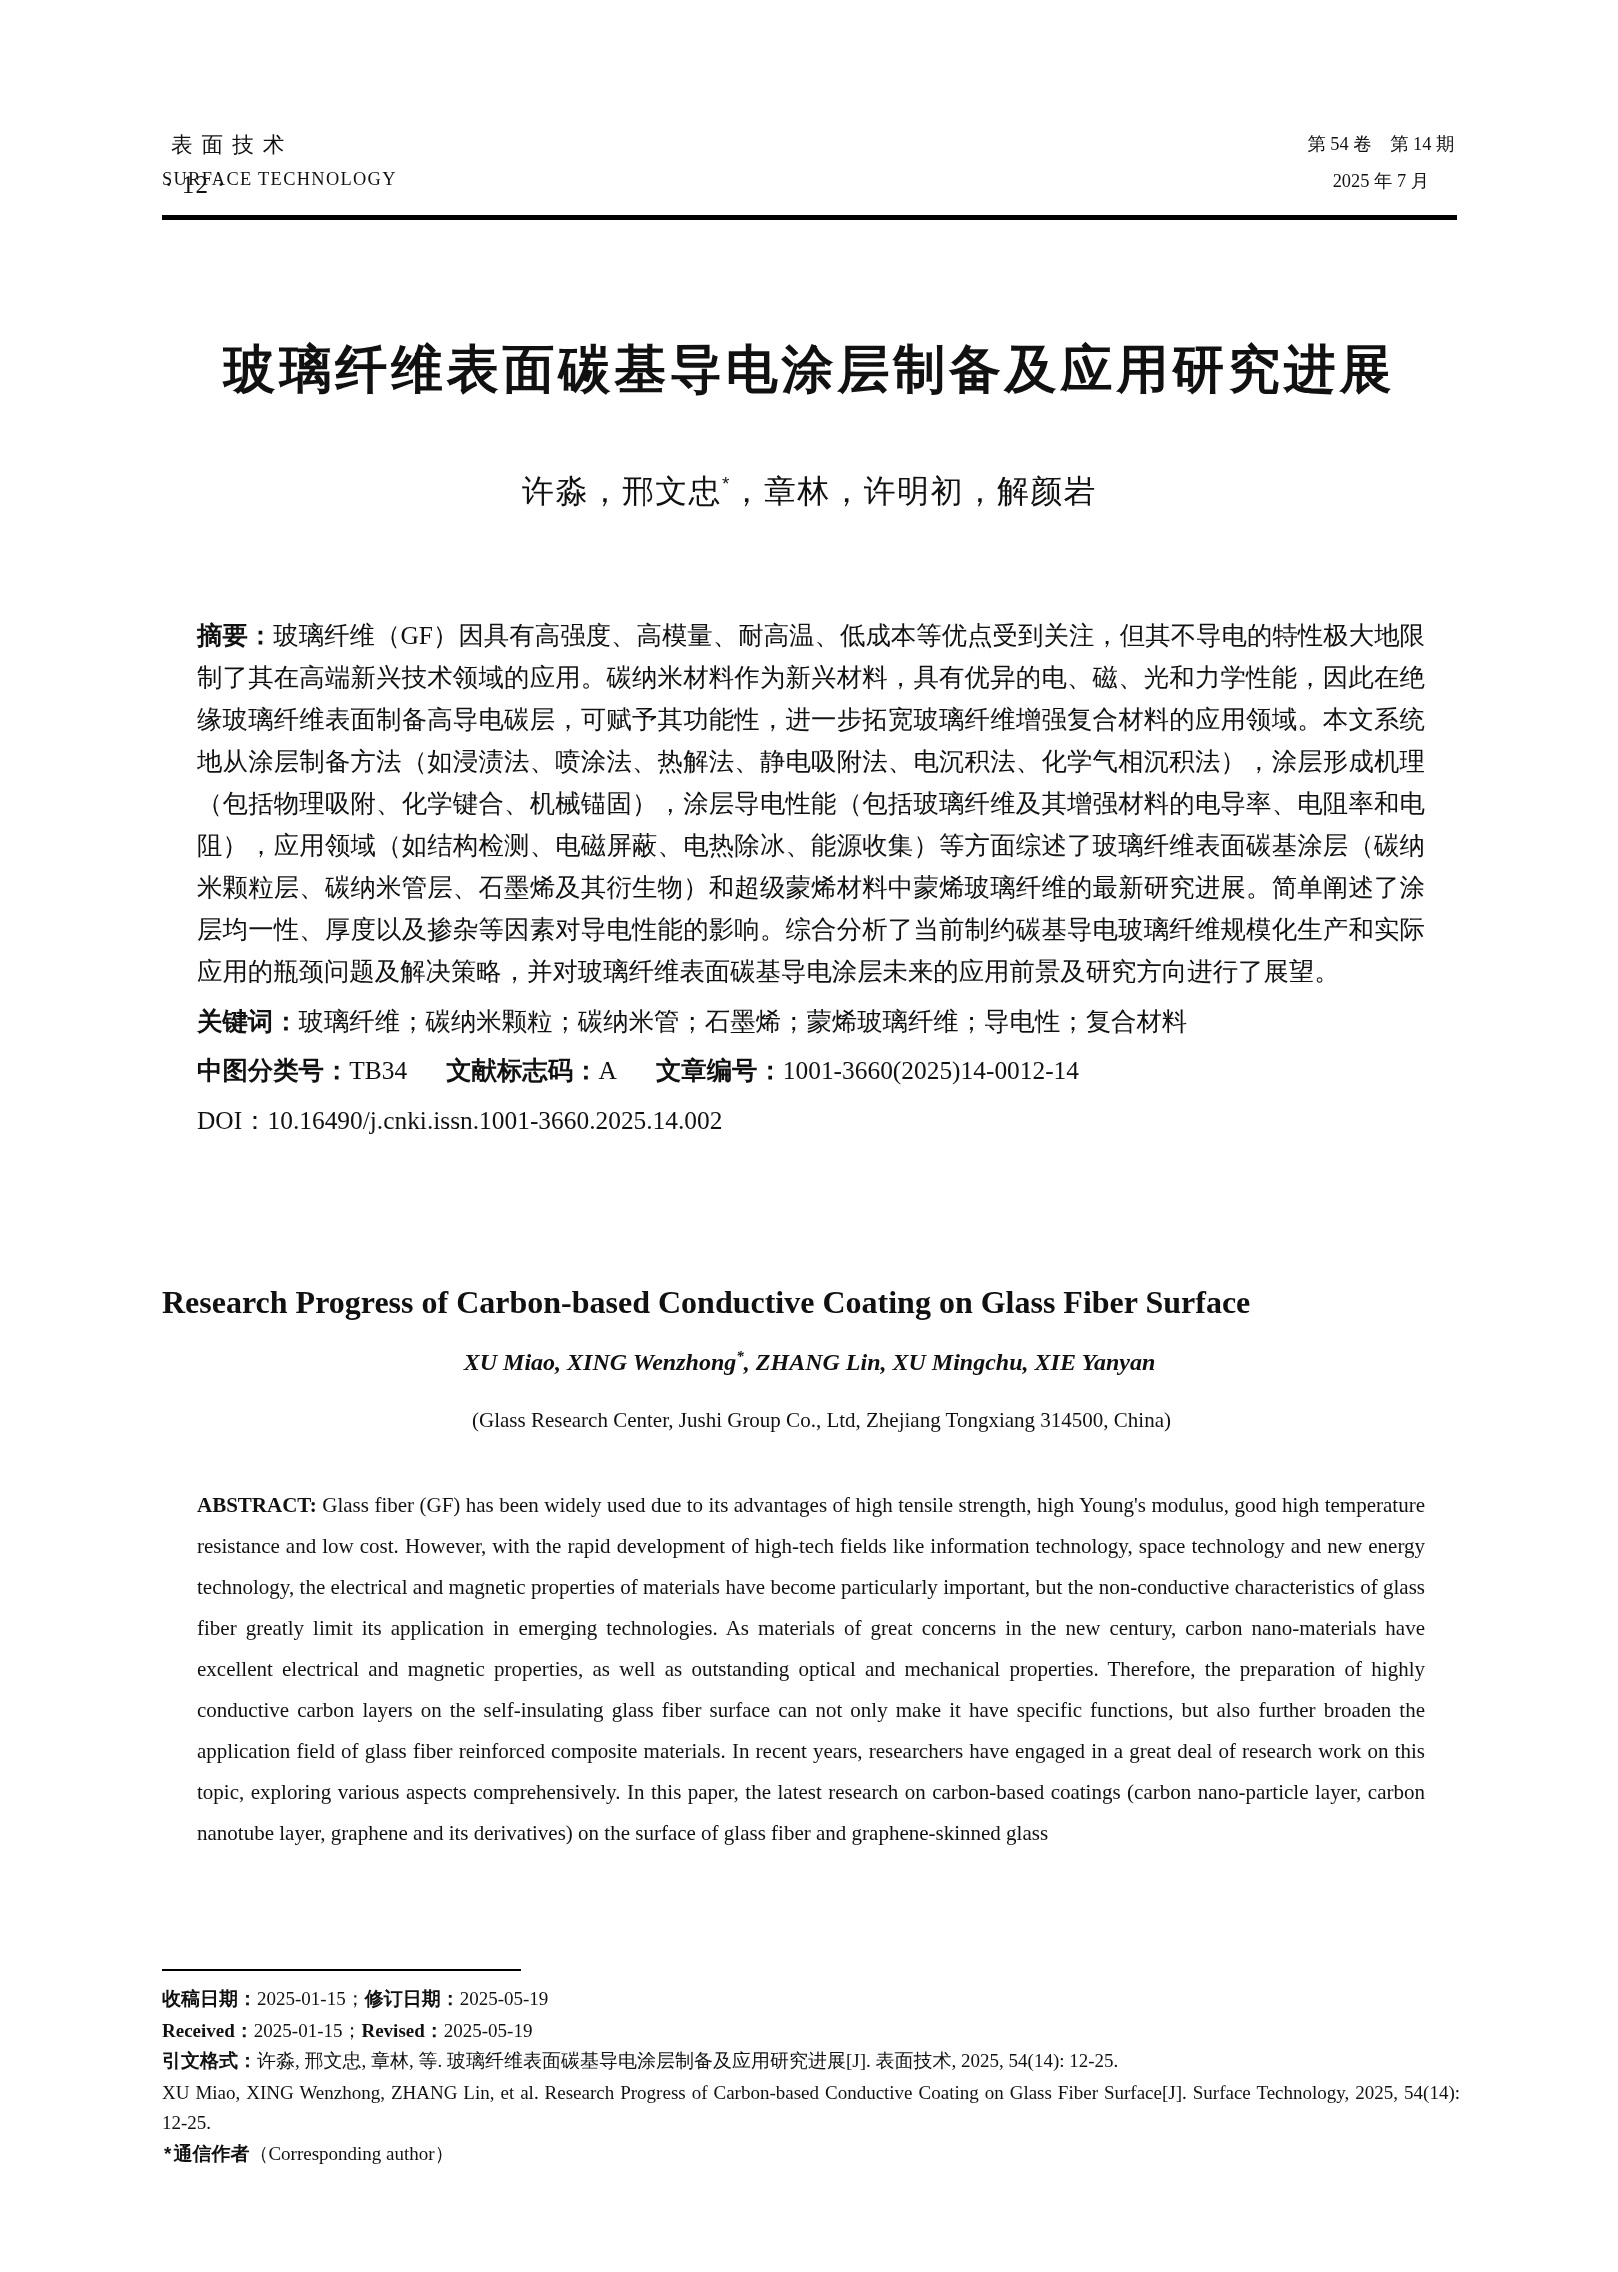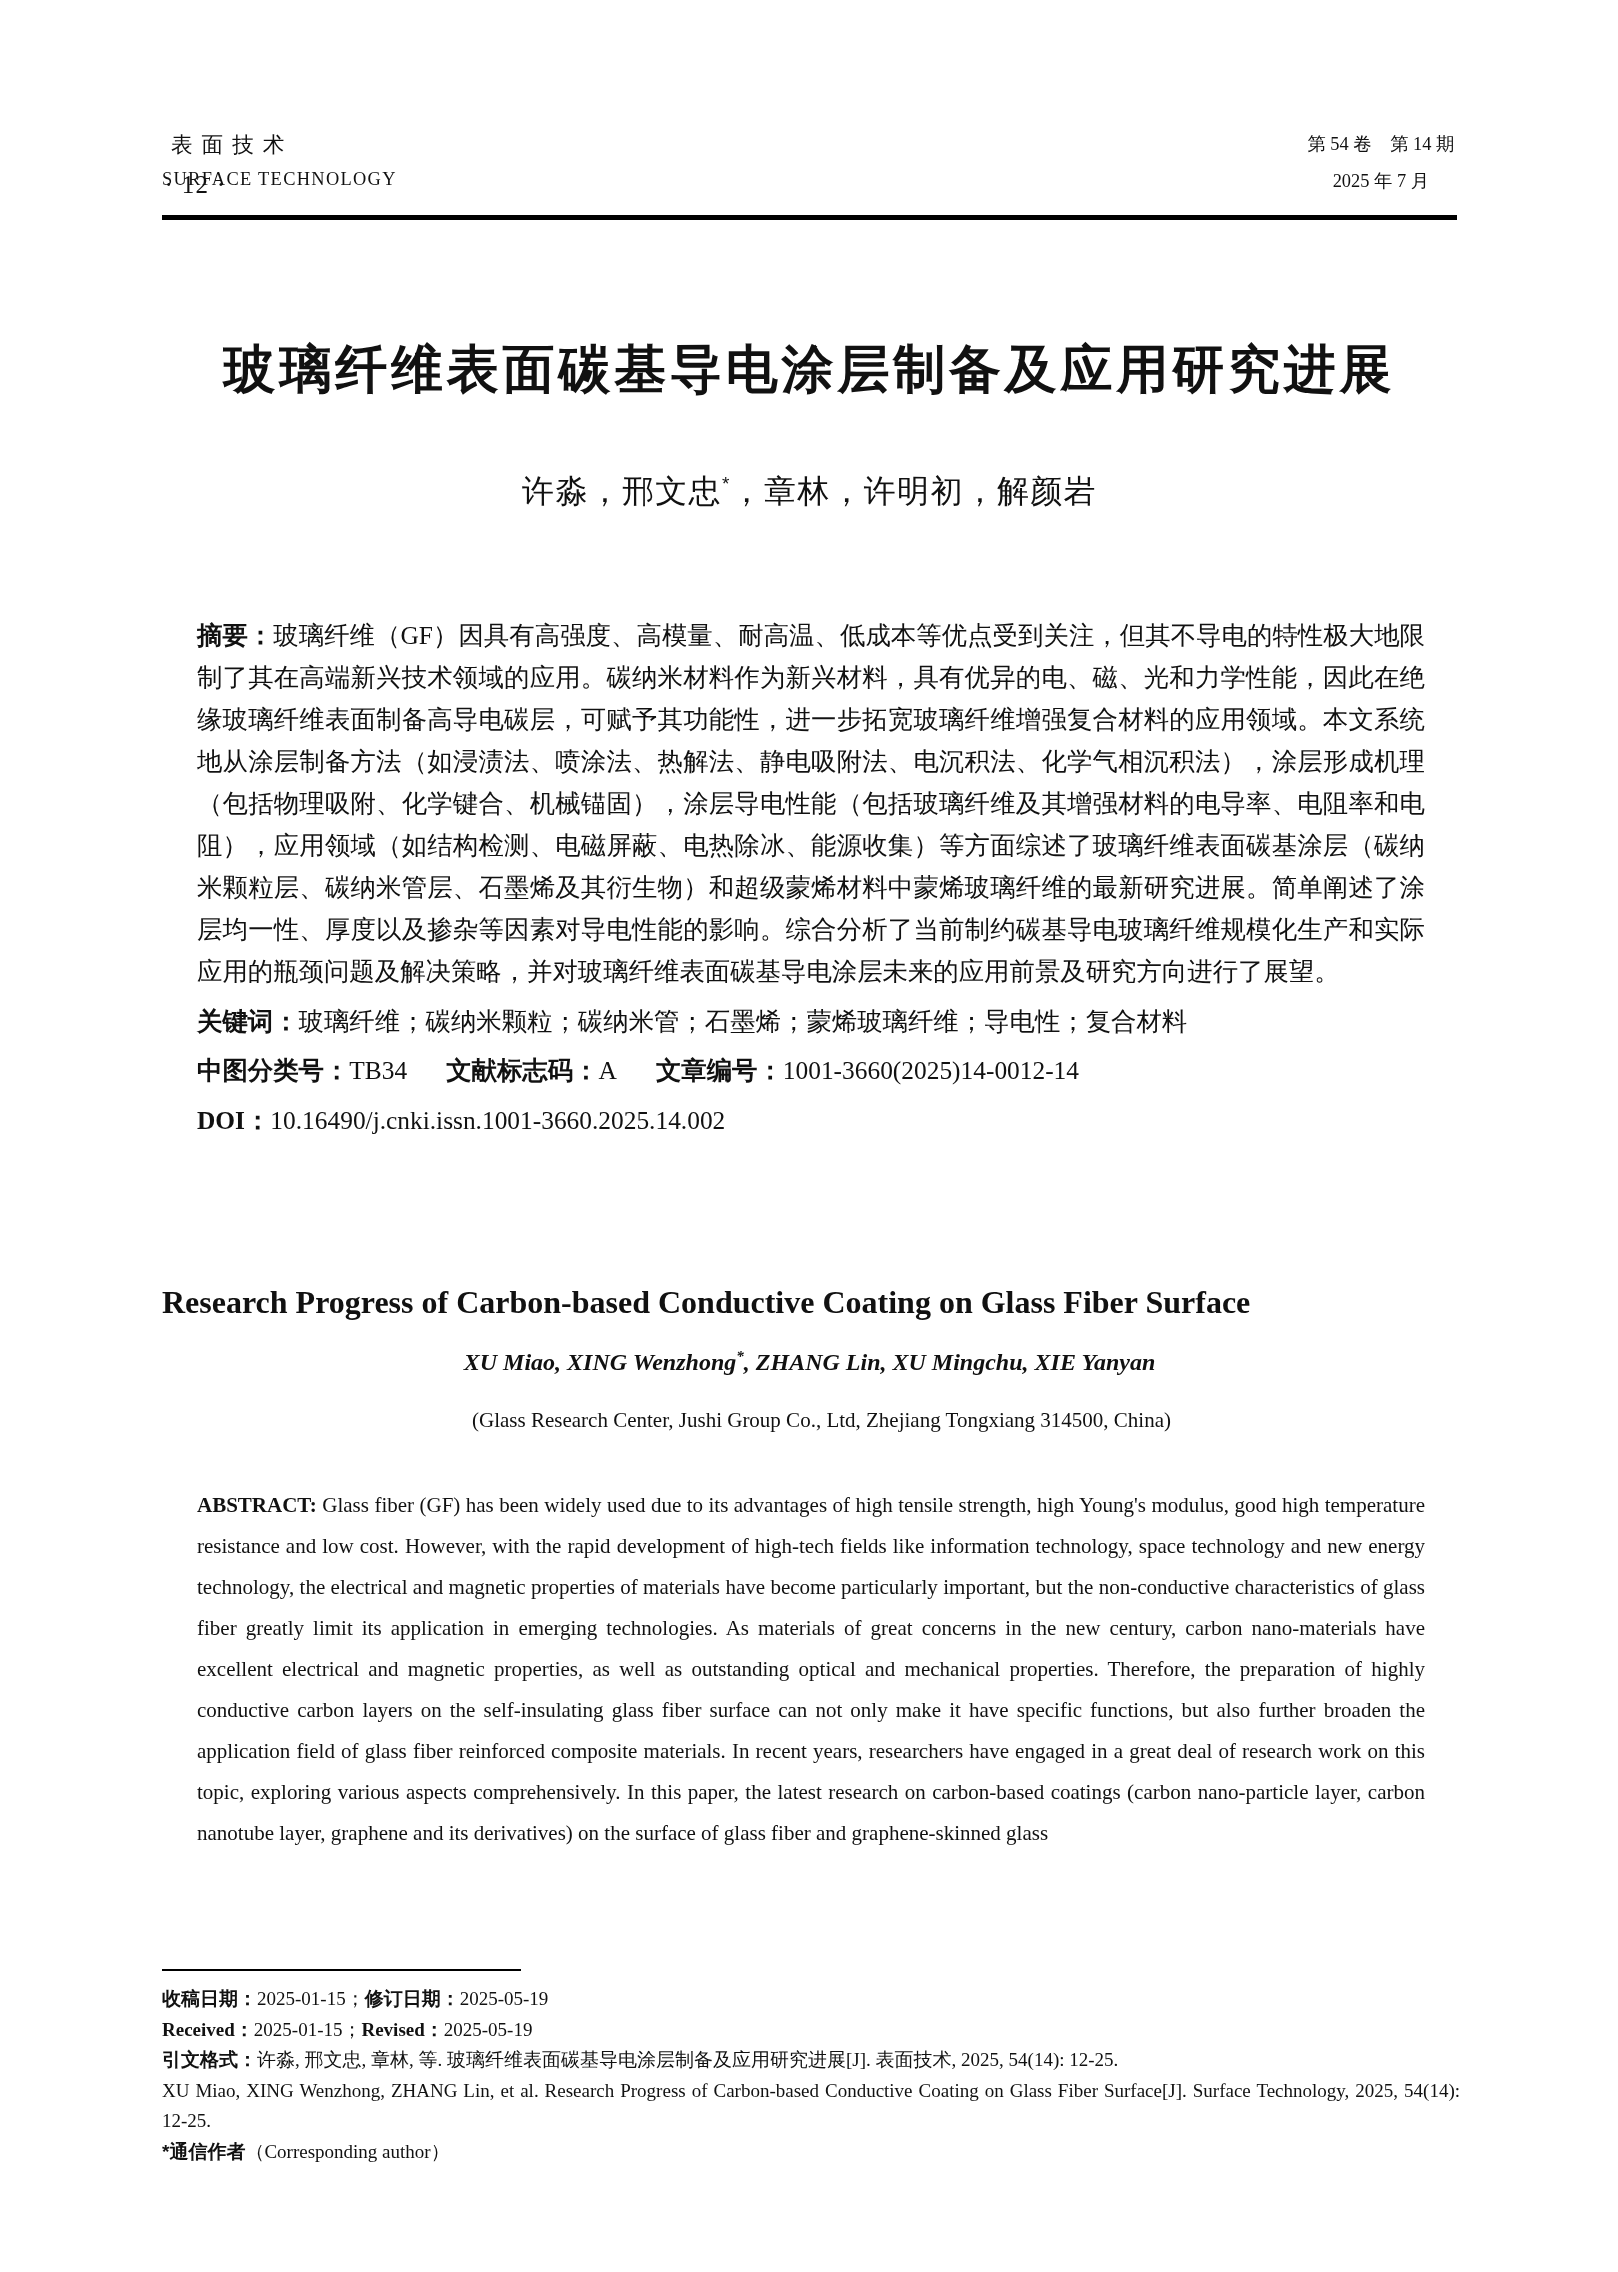--- a/index.html
+++ b/index.html
@@ -38,21 +38,21 @@
     font-size:24px;
   }
 
   
   .meta-block { position:absolute; top:614px; left:197px; width:1228px; font-size:25.4px; line-height:42px; }
   .meta-block p { text-align:justify; }
   .lbl { font-family:"Liberation Sans","DejaVu Sans",sans-serif; font-weight:700; }
   .keywords, .classification, .doi-line { margin-top:7.6px; white-space:nowrap; }
   .cls-pair { margin-right:39px; }
   .cls-pair:last-child { margin-right:0; }
-  .doi-lbl { font-weight:700; }
+  .doi-lbl { font-weight:400; }
 
   
   .title-en {
     position:absolute; top:1284px; left:162px; width:1295px; text-align:left;
     font-weight:700; font-size:32px;
   }
   .authors-en {
     position:absolute; top:1347px; left:162px; width:1295px; text-align:center;
     font-weight:700; font-style:italic; font-size:24px;
   }
@@ -64,21 +64,21 @@
   .abstract-en {
     position:absolute; top:1485px; left:197px; width:1228px;
     font-size:21px; line-height:41px; text-align:justify;
   }
   .abstract-en .en-lbl { font-weight:700; }
 
   
   .fn-rule { position:absolute; top:1969px; left:162px; width:359px; height:1.9px; background:#000; }
   .footnote { position:absolute; top:1984px; left:162px; width:1298px; font-size:19px; line-height:30.5px; }
   .footnote p { text-align:justify; }
-  .fn-lbl { font-family:Liberation Sans, sans-serif; font-weight:700; }
+  .fn-lbl { font-family:Liberation Mono, monospace; font-weight:700; }
   .fn-lbl-en { font-weight:700; }
 </style>
 </head>
 <body>
 
 <div class="page">
 
   <header class="pg-header">
     <div class="ph-left">· 12 ·</div>
     <div class="ph-center">

